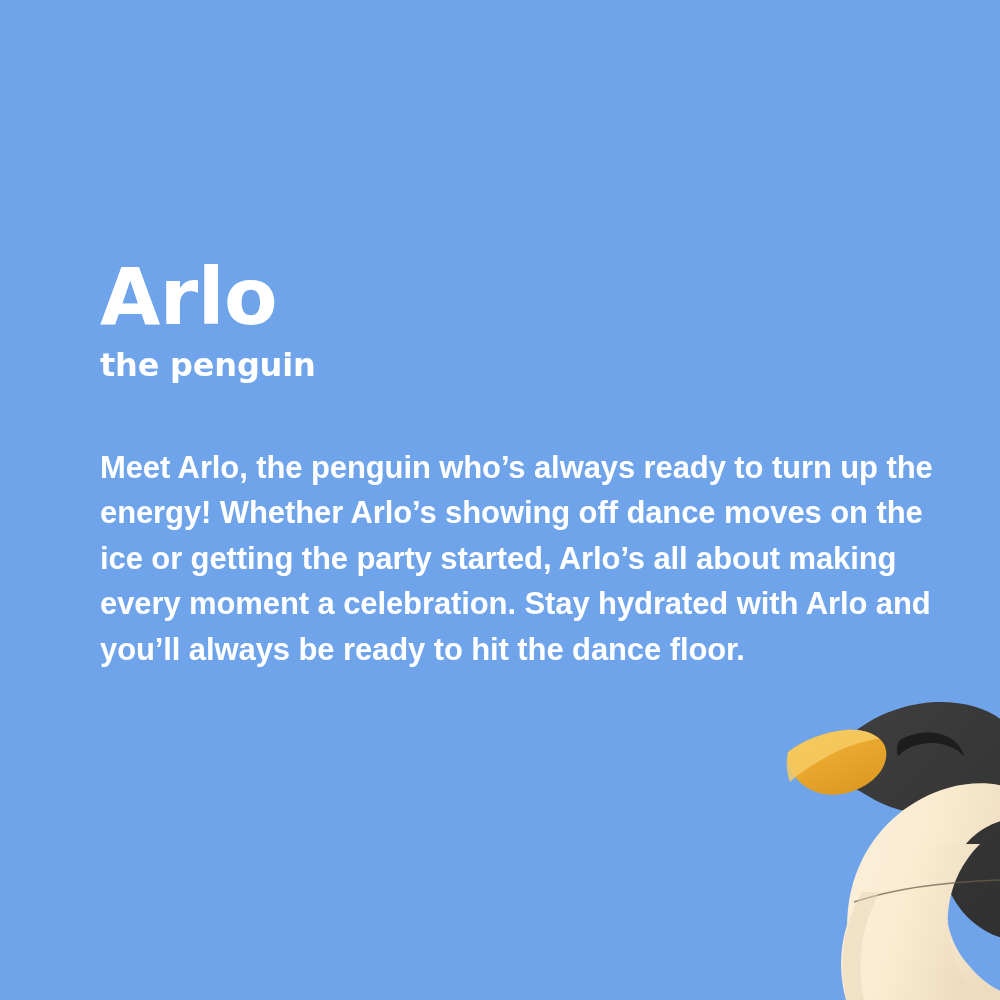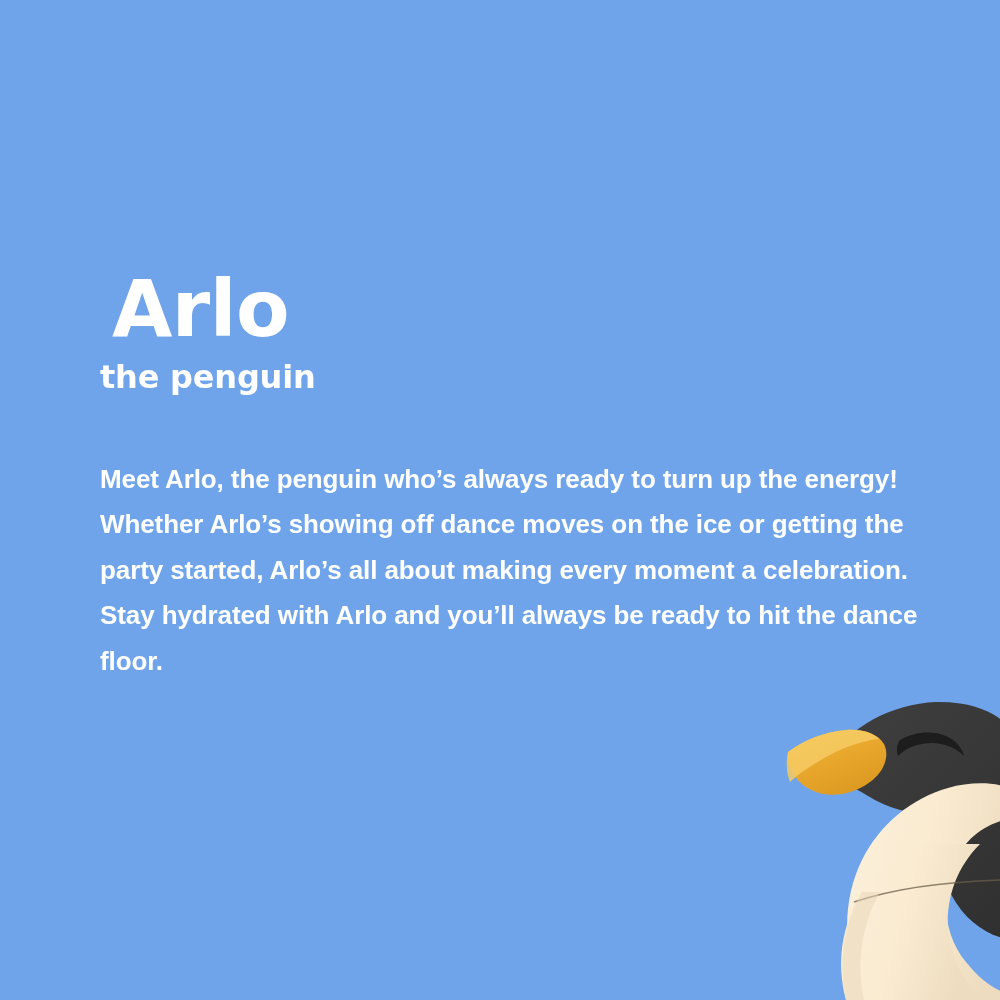--- a/index.html
+++ b/index.html
@@ -26,37 +26,37 @@
     top: 262px;
     width: 850px;
   }
   #page-title {
     font-family: "DejaVu Sans", sans-serif;
     font-size: 78px;
     font-weight: bold;
     color: #ffffff;
     line-height: 0.92;
     letter-spacing: -0.5px;
-    margin: 12px;
+    margin: 0;
     padding: 0;
   }
   #subtitle {
     font-family: "DejaVu Sans", sans-serif;
     font-size: 32px;
     font-weight: bold;
     color: #ffffff;
     line-height: 1.1;
     letter-spacing: -0.2px;
     margin: 14px 0 0 0;
   }
   #description {
     margin: 62px 0 0 0;
     width: 845px;
     font-family: "Liberation Sans", sans-serif;
-    font-size: 26px;
+    font-size: 31px;
     font-weight: bold;
     color: #ffffff;
     line-height: 45.5px;
     letter-spacing: -0.1px;
   }
 
   
   #penguin {
     position: absolute;
     right: 0;

